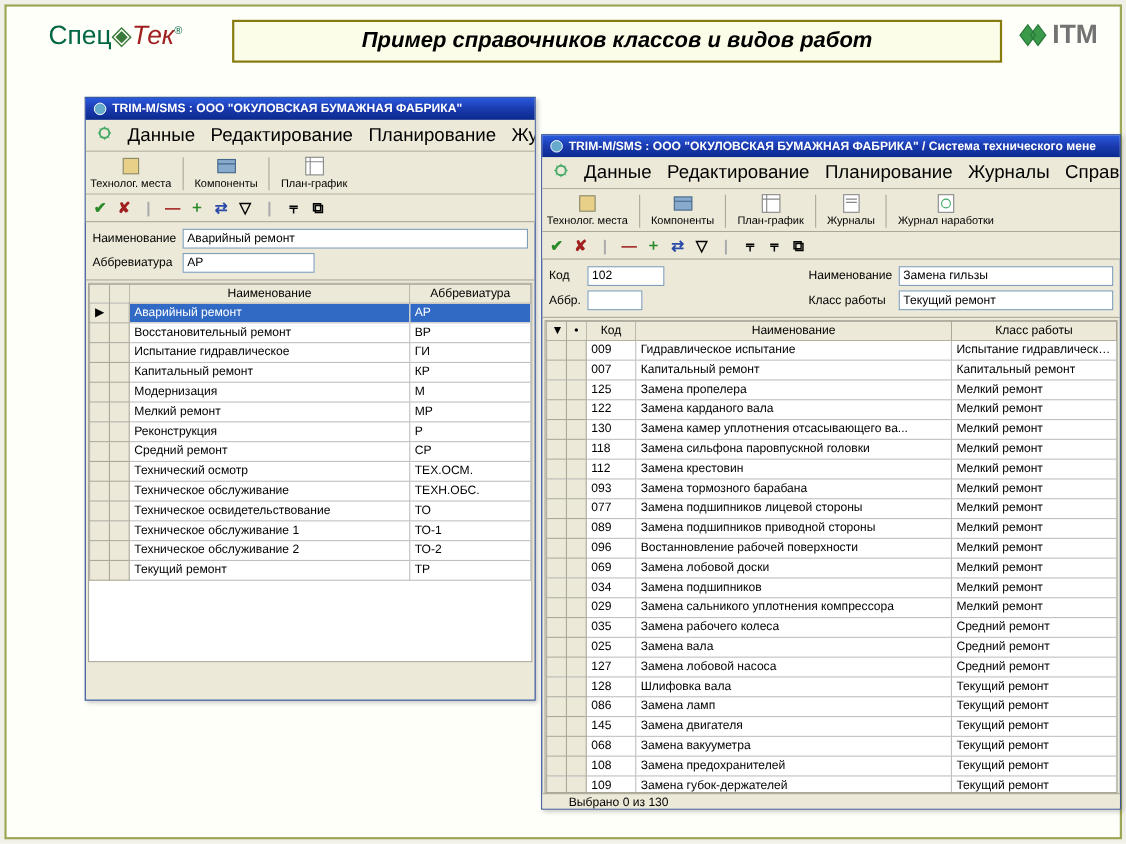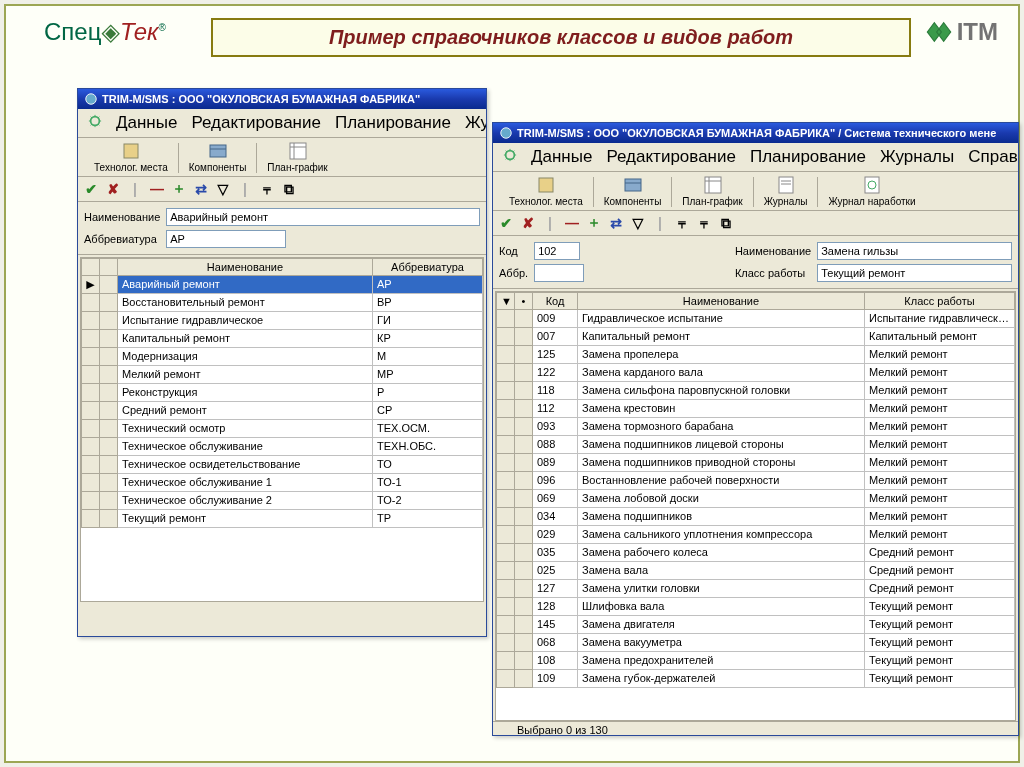--- a/index.html
+++ b/index.html
@@ -32,21 +32,21 @@
     color: #737373;
     display:flex; align-items:center; gap:4px;
   }
   .logo-right svg { width:28px; height:28px; }
   .slide-title {
     position: absolute;
     top: 12px; left: 205px;
     width: 700px;
     border: 2px solid #877b10;
     background: #fcfde8;
-    color: #7f1d1d;
+    color: #000000;
     font-size: 20px;
     font-weight: bold;
     text-align: center;
     padding: 6px 0;
     font-style: italic;
   }
 
   .win {
     position: absolute;
     border: 1px solid #2a4a9a;
@@ -77,21 +77,21 @@
     gap: 2px;
     border-bottom: 1px solid #aca899;
     font-size: 17px;
     white-space: nowrap;
     overflow: hidden;
   }
   .menubar span { padding: 2px 6px; cursor: default; }
 
   .toolbar {
     background: #ece9d8;
-    padding: 3px 16px;
+    padding: 3px 4px;
     display: flex;
     align-items: flex-end;
     gap: 10px;
     border-bottom: 1px solid #aca899;
     white-space: nowrap;
     overflow: hidden;
   }
   .toolbar .tb-item {
     display: flex; flex-direction: column; align-items: center;
     font-size: 10px;
@@ -429,21 +429,21 @@
       <span class="ticon" style="color:#2a8a2a">＋</span>
       <span class="ticon" style="color:#2a4aaa">⇄</span>
       <span class="ticon">▽</span>
       <span class="ticon" style="color:#aaa">|</span>
       <span class="ticon">⫧</span>
       <span class="ticon">⫧</span>
       <span class="ticon">⧉</span>
     </div>
     <div class="form-area">
       <label>Код</label>
-      <input style="width: 46px;" value="102">
+      <input style="width: 70px;" value="102">
       <label>Наименование</label>
       <input value="Замена гильзы" style="">
       <label>Аббр.</label>
       <input style="width: 50px;" value="">
       <label>Класс работы</label>
       <input value="Текущий ремонт" style="">
     </div>
     <div class="grid-wrap">
       <table class="grid" id="grid2">
         <colgroup>
@@ -487,20 +487,27 @@
             <tr>
               <td class="marker"></td>
               <td class="marker"></td>
               <td>122</td>
               <td>Замена карданого вала</td>
               <td>Мелкий ремонт</td>
             </tr>
             <tr>
               <td class="marker"></td>
               <td class="marker"></td>
+              <td>130</td>
+              <td>Замена камер уплотнения отсасывающего ва...</td>
+              <td>Мелкий ремонт</td>
+            </tr>
+            <tr>
+              <td class="marker"></td>
+              <td class="marker"></td>
               <td>118</td>
               <td>Замена сильфона паровпускной головки</td>
               <td>Мелкий ремонт</td>
             </tr>
             <tr>
               <td class="marker"></td>
               <td class="marker"></td>
               <td>112</td>
               <td>Замена крестовин</td>
               <td>Мелкий ремонт</td>
@@ -508,21 +515,21 @@
             <tr>
               <td class="marker"></td>
               <td class="marker"></td>
               <td>093</td>
               <td>Замена тормозного барабана</td>
               <td>Мелкий ремонт</td>
             </tr>
             <tr>
               <td class="marker"></td>
               <td class="marker"></td>
-              <td>088</td>
+              <td>077</td>
               <td>Замена подшипников лицевой стороны</td>
               <td>Мелкий ремонт</td>
             </tr>
             <tr>
               <td class="marker"></td>
               <td class="marker"></td>
               <td>089</td>
               <td>Замена подшипников приводной стороны</td>
               <td>Мелкий ремонт</td>
             </tr>
@@ -565,33 +572,40 @@
               <td class="marker"></td>
               <td class="marker"></td>
               <td>025</td>
               <td>Замена вала</td>
               <td>Средний ремонт</td>
             </tr>
             <tr>
               <td class="marker"></td>
               <td class="marker"></td>
               <td>127</td>
-              <td>Замена улитки головки</td>
+              <td>Замена лобовой насоса</td>
               <td>Средний ремонт</td>
             </tr>
             <tr>
               <td class="marker"></td>
               <td class="marker"></td>
               <td>128</td>
               <td>Шлифовка вала</td>
               <td>Текущий ремонт</td>
             </tr>
             <tr>
               <td class="marker"></td>
               <td class="marker"></td>
+              <td>086</td>
+              <td>Замена ламп</td>
+              <td>Текущий ремонт</td>
+            </tr>
+            <tr>
+              <td class="marker"></td>
+              <td class="marker"></td>
               <td>145</td>
               <td>Замена двигателя</td>
               <td>Текущий ремонт</td>
             </tr>
             <tr>
               <td class="marker"></td>
               <td class="marker"></td>
               <td>068</td>
               <td>Замена вакууметра</td>
               <td>Текущий ремонт</td>

